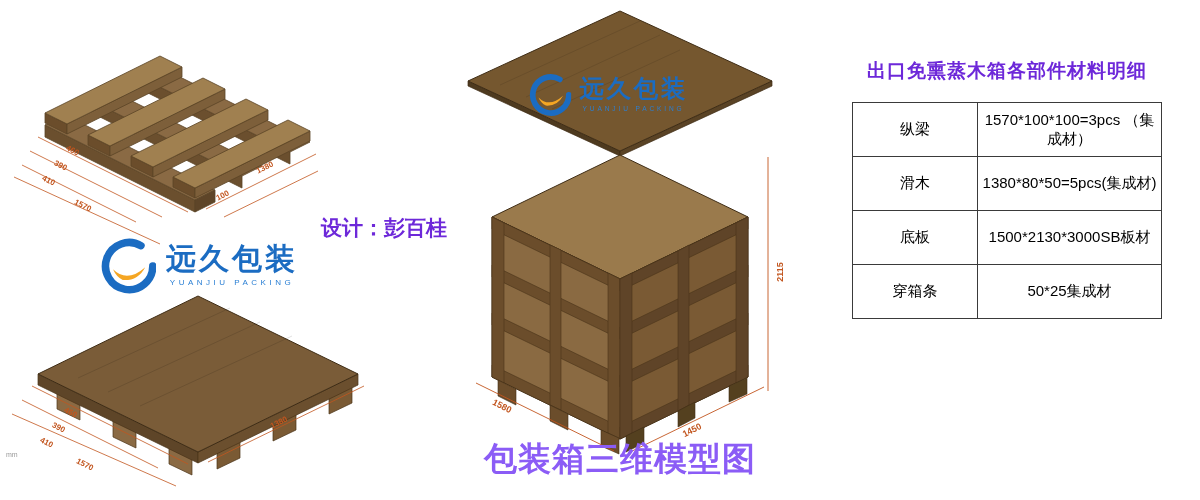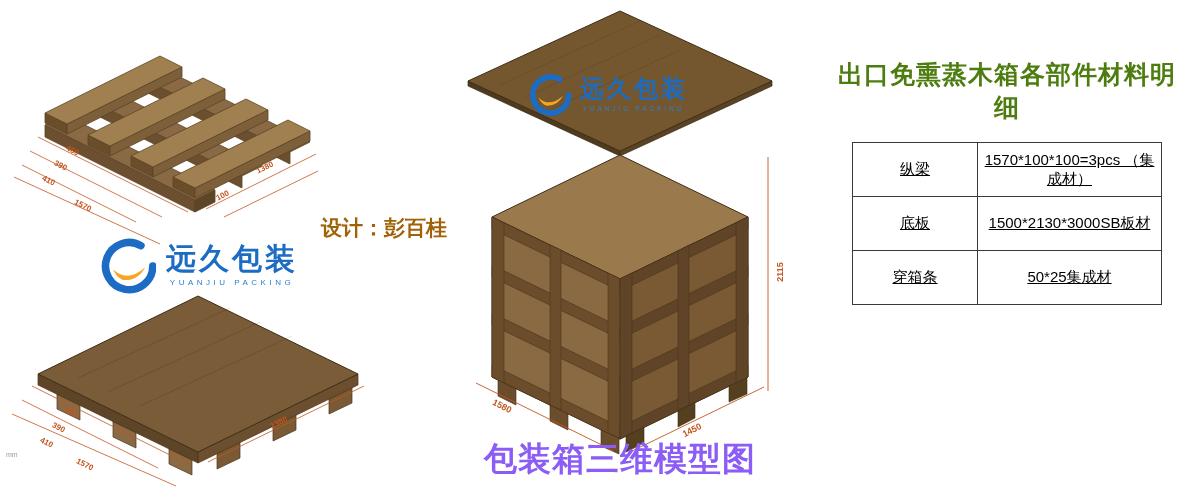--- a/index.html
+++ b/index.html
@@ -16,29 +16,29 @@
   .rm26{transform:rotate(-26.5deg);}
   .r90{transform:rotate(-90deg);}
   
   .logo{display:flex;align-items:center;gap:10px;}
   .logo-text{display:flex;flex-direction:column;align-items:center;}
   .logo-cn{color:#1b6cc2;font-weight:bold;font-size:30px;letter-spacing:3px;line-height:1;}
   .logo-en{color:#2a7fd4;font-size:8px;letter-spacing:3.5px;margin-top:4px;}
   #main-logo{position:absolute;left:98px;top:236px;}
   #lid-logo{position:absolute;left:527px;top:72px;transform:scale(0.82);transform-origin:left top;}
   
-  #credits{position:absolute;left:321px;top:214px;color:#a16207;font-weight:bold;font-size:21px;}
+  #credits{position:absolute;left:321px;top:214px;color:#6d28d9;font-weight:bold;font-size:21px;}
   #credits .line{margin-bottom:28px;white-space:nowrap;}
   
   #main-title{position:absolute;left:420px;top:437px;width:400px;text-align:center;
               font-size:33px;font-weight:bold;color:#8b5cf6;letter-spacing:1px;}
   
   #bom{position:absolute;left:826px;top:58px;width:362px;}
-  #bom .bom-title{text-align:center;font-size:25px;font-weight:bold;color:#4d7c0f;letter-spacing:1px;margin-bottom:18px;}
-  #bom table{width:310px;border-collapse:collapse;margin:0 auto;text-decoration:underline;}
+  #bom .bom-title{text-align:center;font-size:19px;font-weight:bold;color:#6d28d9;letter-spacing:1px;margin-bottom:18px;}
+  #bom table{width:310px;border-collapse:collapse;margin:0 auto;}
   #bom td{border:1px solid #3a3a3a;height:53px;text-align:center;font-size:15px;color:#000;padding:0 4px;}
   #bom td.part{width:116px;}
   
   #units-label{position:absolute;left:6px;top:451px;font-size:7px;color:#9a9a9a;}
 </style>
 </head>
 <body>
 
 <div class="canvas">
 
@@ -214,20 +214,24 @@
 
   <div id="bom">
     <div class="bom-title">出口免熏蒸木箱各部件材料明细</div>
     <table>
       <tbody>
         <tr>
           <td class="part">纵梁</td>
           <td class="spec">1570*100*100=3pcs （集成材）</td>
         </tr>
         <tr>
+          <td class="part">滑木</td>
+          <td class="spec">1380*80*50=5pcs(集成材)</td>
+        </tr>
+        <tr>
           <td class="part">底板</td>
           <td class="spec">1500*2130*3000SB板材</td>
         </tr>
         <tr>
           <td class="part">穿箱条</td>
           <td class="spec">50*25集成材</td>
         </tr>
       </tbody>
     </table>
   </div>

